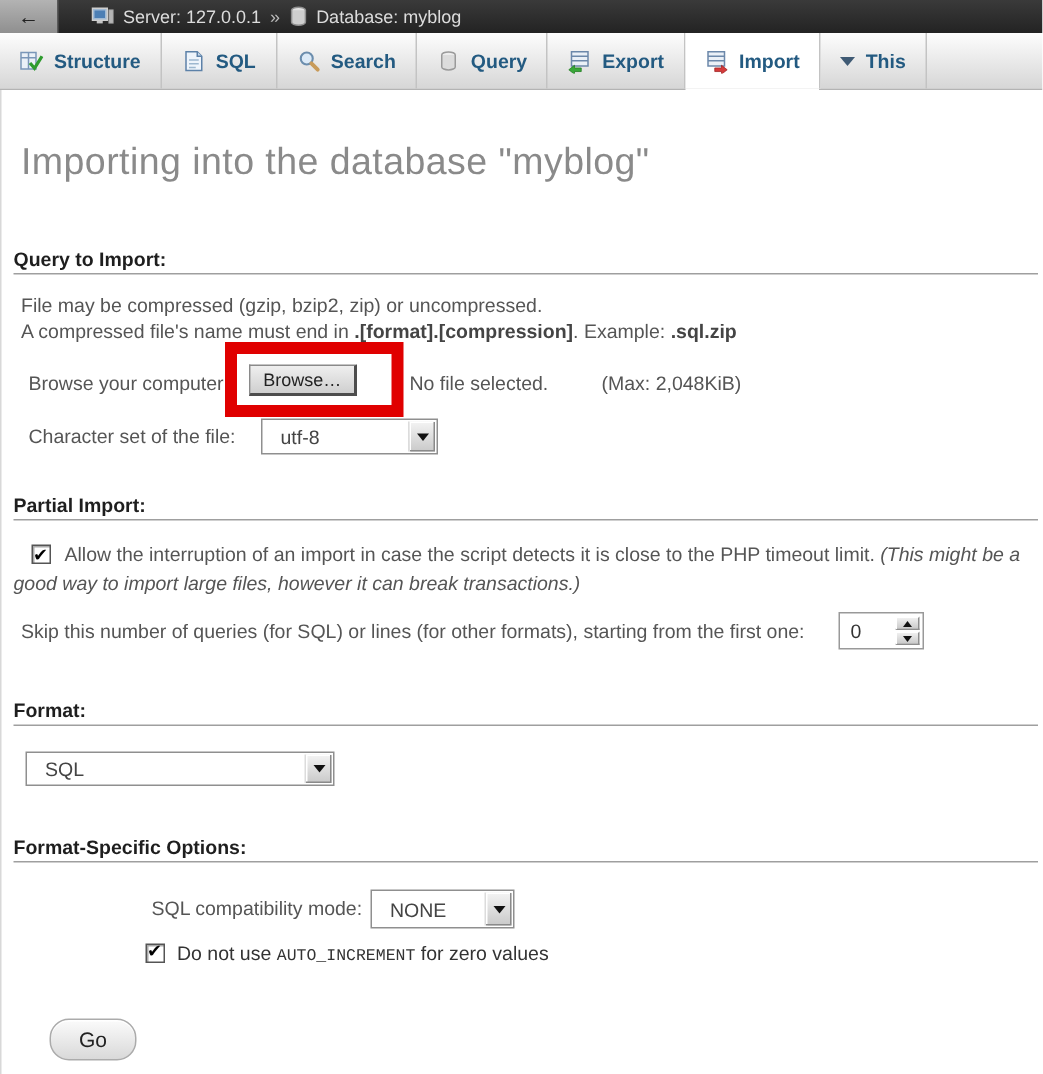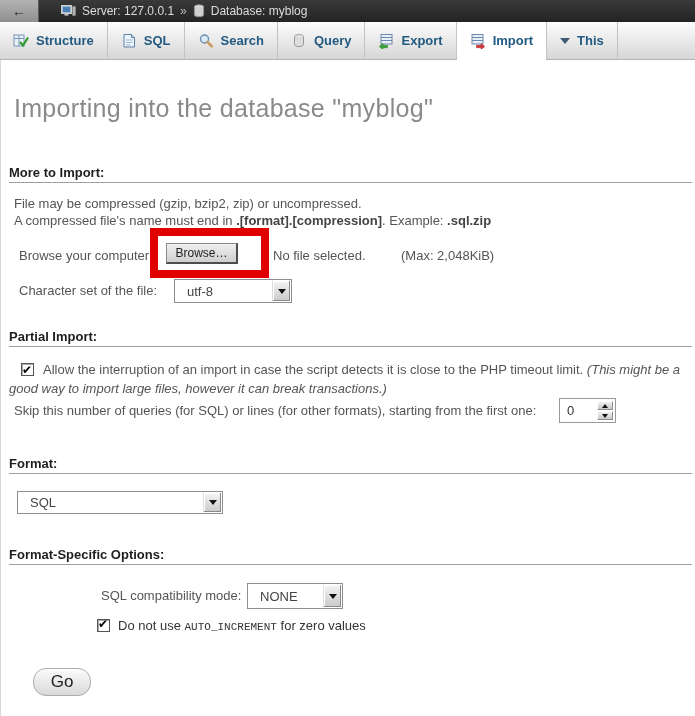--- a/index.html
+++ b/index.html
@@ -89,21 +89,21 @@
   .cb{
     display:inline-block;width:13px;height:13px;box-sizing:border-box;
     background:#fff;border:1px solid #555;box-shadow:inset 1px 1px 0 #aaa;
     position:relative;vertical-align:-2px;cursor:pointer;
   }
   .cb::after{content:'✔';position:absolute;left:0px;top:-3px;font-size:12px;color:#000;}
   
   .allow-row{margin:13px 6px 0 8px;line-height:19px;}
   .allow-row .cb{margin-left:12px;margin-right:9px;}
   .allow-note{font-style:italic;}
-  .skip-row{position:relative;height:26px;padding-left:32px;}
+  .skip-row{position:relative;height:26px;margin-top:10px;padding-left:32px;}
   .skip-row .lbl{position:absolute;left:13px;top:5px;}
   .spinner{
     position:absolute;left:558px;top:0;width:57px;height:25px;box-sizing:border-box;
     border:1px solid #999;background:#fff;color:#333;padding:4px 0 0 7px;
   }
   .spin-btns{position:absolute;right:2px;top:2px;bottom:2px;width:16px;display:flex;flex-direction:column;gap:1px;}
   .spin-btn{
     flex:1;background:linear-gradient(#f0f0f0,#cacaca);
     border:1px solid #8e8e8e;border-top-color:#fff;border-left-color:#fff;
     display:flex;align-items:center;justify-content:center;cursor:pointer;
@@ -116,21 +116,21 @@
   .compat-row{position:relative;height:26px;margin-top:17px;}
   .compat-row .lbl{position:absolute;left:100px;top:6px;}
   .zero-row{margin:10px 0 0 96px;color:#333;}
   .zero-row .cb{margin-right:8px;}
   code.mono{font-family:Liberation Mono, monospace;font-size:11px;color:#333;}
   
   .go-btn{
     margin:35px 0 0 32px;width:58px;height:28px;border-radius:13px;
     background:linear-gradient(#fbfbfb,#d9d9d9);
     border:1px solid #ababab;box-shadow:inset 0 1px 0 #fff;
-    font-family:"Liberation Sans",sans-serif;font-size:17px;color:#222;cursor:pointer;
+    font-family:"Liberation Sans",sans-serif;font-size:14px;color:#222;cursor:pointer;
   }
 </style>
 </head>
 <body>
 
 <div class="topbar">
   <div class="back-btn">←</div>
   <div class="crumbs">
     <span class="tb-icon">
       <svg width="15" height="14" viewBox="0 0 15 14">
@@ -221,21 +221,21 @@
     <span>This</span>
   </div>
 </div>
 
 <div class="content">
 
   <h1>Importing into the database "myblog"</h1>
 
   
   <div class="s1">
-    <div class="section-h">More to Import:</div>
+    <div class="section-h">Query to Import:</div>
     <hr class="rule">
     <div class="text-line">File may be compressed (gzip, bzip2, zip) or uncompressed.</div>
     <div class="text-line"><span>A compressed file's name must end in </span><span class="b">.[format].[compression]</span><span>. Example: </span><span class="b">.sql.zip</span></div>
 
     <div class="browse-row">
       <span class="lbl">Browse your computer:</span>
       <button class="browse-btn">Browse…</button>
       <span class="no-file">No file selected.</span>
       <span class="max-size">(Max: 2,048KiB)</span>
       <div class="red-box"></div>

